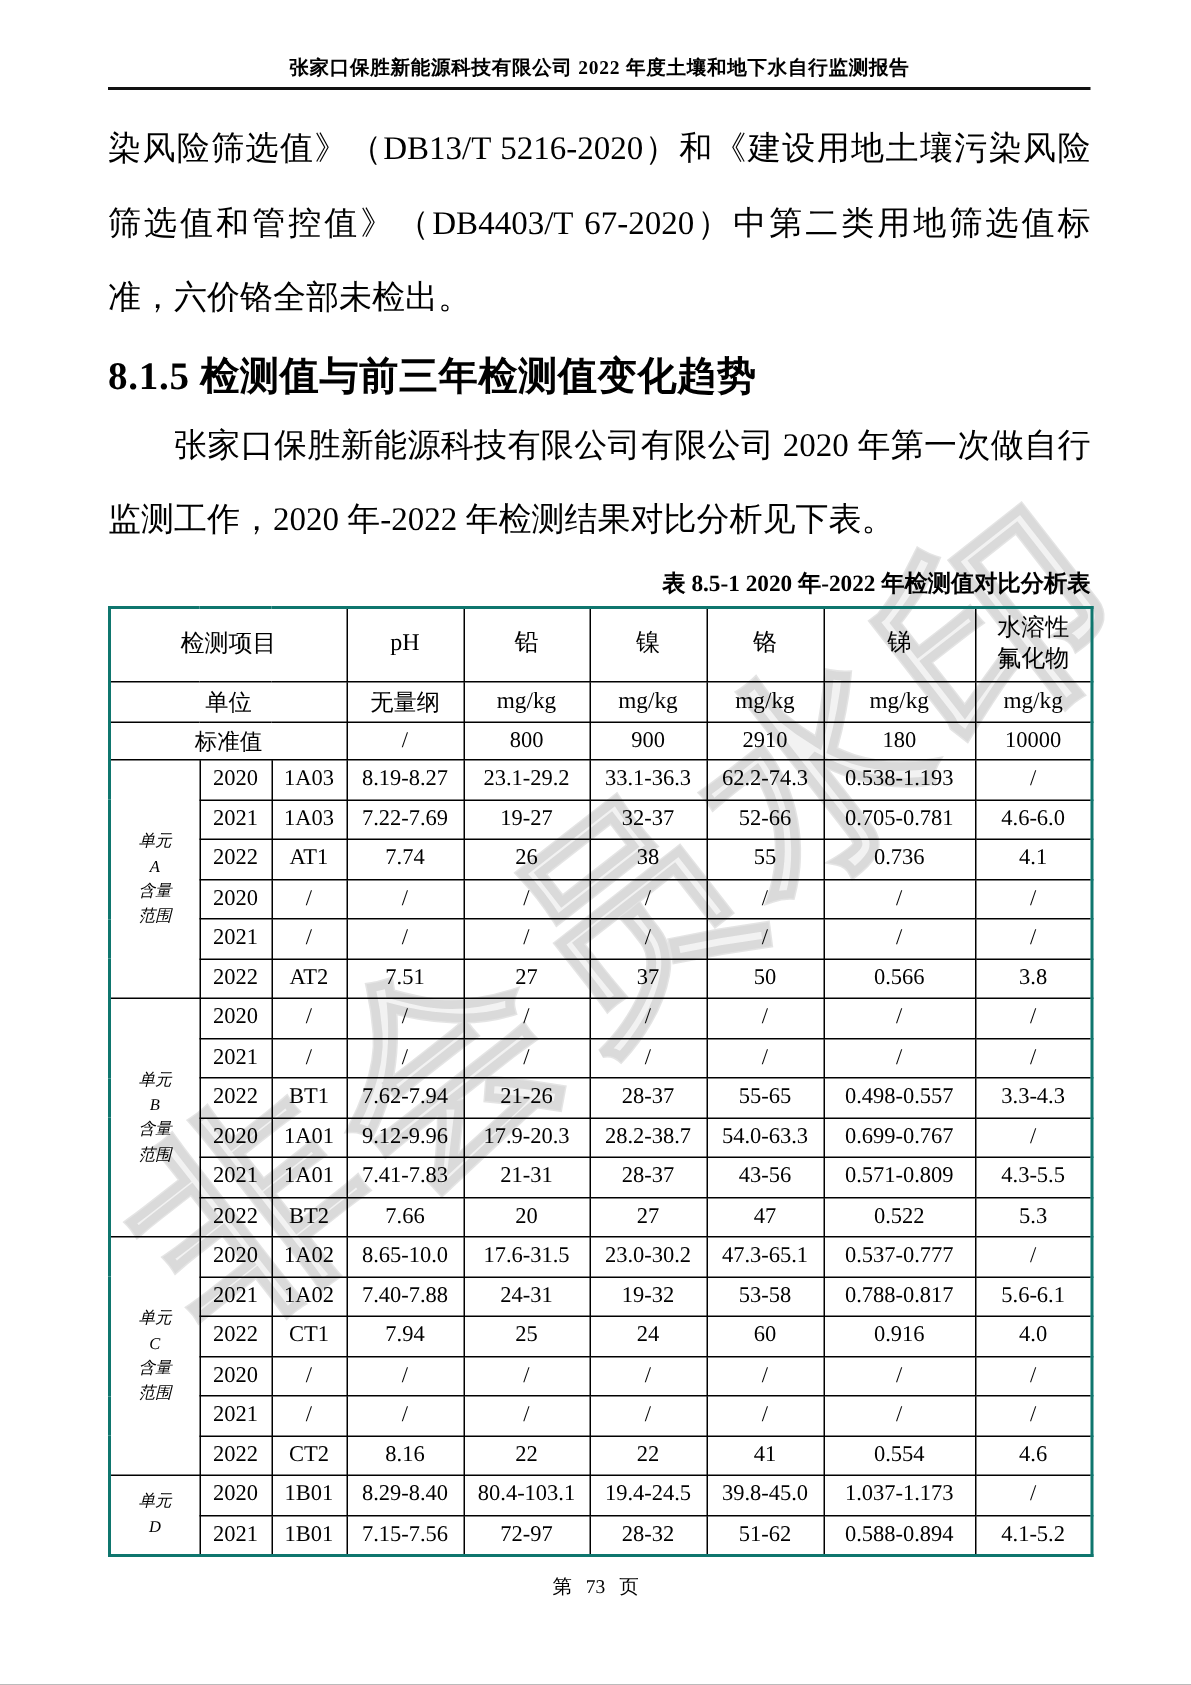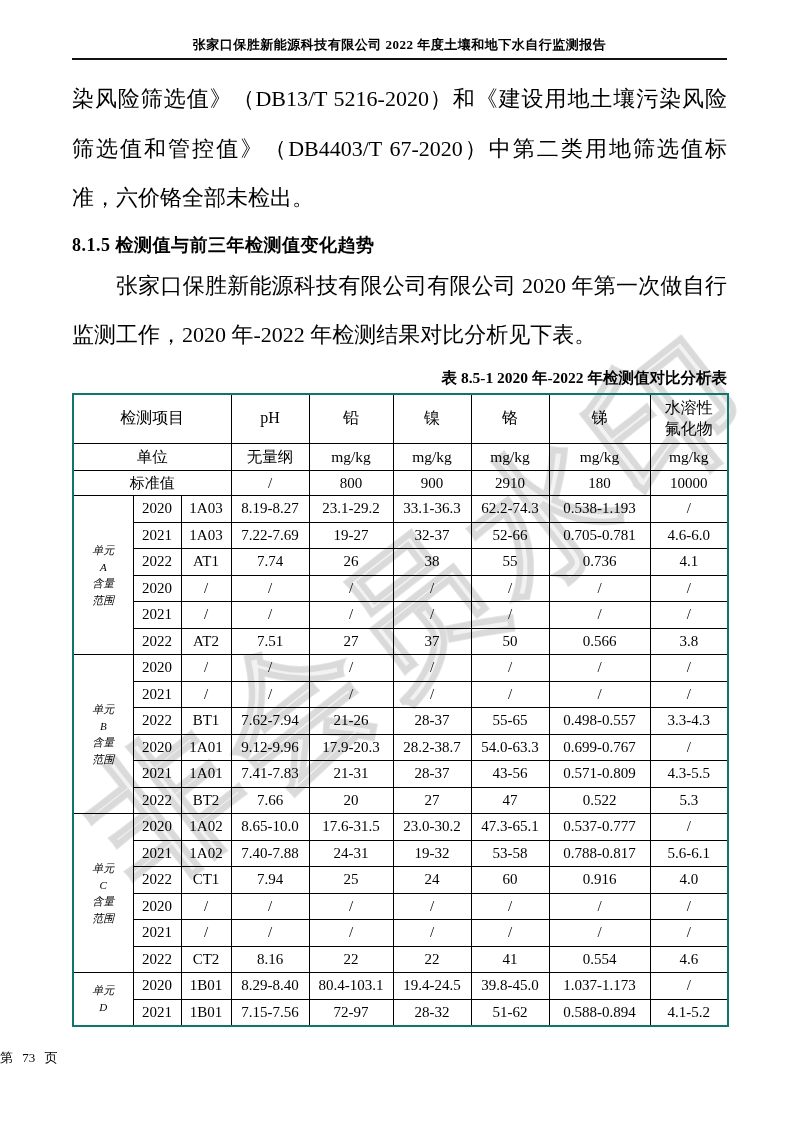--- a/index.html
+++ b/index.html
@@ -49,21 +49,21 @@
   .body-text {
     margin-top: 14px;
     font-size: 22px;
     line-height: 2.25;
     text-align: justify;
   }
   .indent { text-indent: 2em; margin-top: 4px; }
 
   .section-heading {
     margin-top: 10px;
-    font-size: 18px;
+    font-size: 26px;
     font-weight: 700;
     letter-spacing: 0.5px;
   }
 
   .table-caption {
     margin: 8px 0 4px;
     text-align: right;
     font-size: 15.5px;
     font-weight: 700;
   }
@@ -101,21 +101,21 @@
   .c-cr    { width: 78px; }
   .c-sb    { width: 101px; }
   .c-f     { width: 78px; }
 
   
   .footer {
     position: absolute;
     z-index: 1;
     bottom: 56px;
     left: 0; right: 0;
-    text-align: left;
+    text-align: center;
     font-size: 13px;
     word-spacing: 6px;
   }
 </style>
 </head>
 <body>
 
 <div class="page">
 
   <div class="watermark">非会员水印</div>

